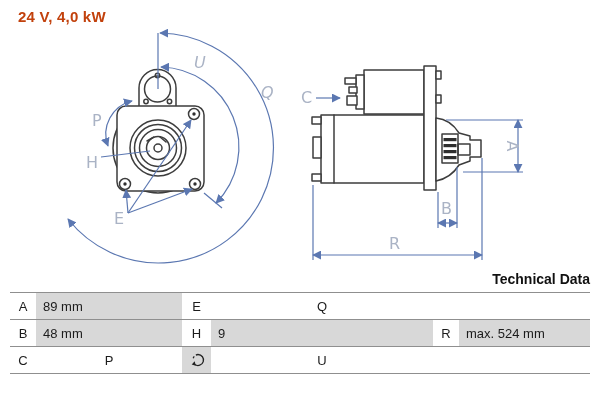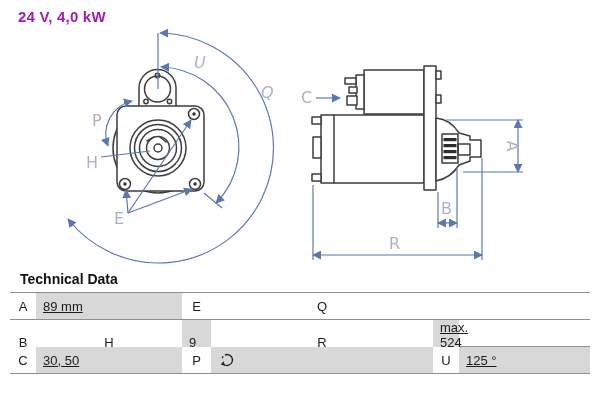--- a/index.html
+++ b/index.html
@@ -1,38 +1,38 @@
 <!DOCTYPE html>
 <html><head>
 <meta charset="utf-8">
 <style>
   html,body { margin:0; padding:0; background:#ffffff; }
   body { width:600px; height:400px; font-family:"Liberation Sans", sans-serif; }
   .stage { position:relative; width:600px; height:400px; background:#ffffff; overflow:hidden; }
 
   .power { position:absolute; left:18px; top:8px; font-size:15px; font-weight:bold;
-           color:#a21caf; letter-spacing:.2px; }
+           color:#c2410c; letter-spacing:.2px; }
 
   svg.drawing { position:absolute; left:0; top:0; display:block; }
   .outline { stroke:#3d3d3d; stroke-width:1.5; fill:none; stroke-linejoin:round; stroke-linecap:round; }
   .outline-fill { stroke:#3d3d3d; stroke-width:1.5; fill:#ffffff; stroke-linejoin:round; }
   .dim  { stroke:#5b77b1; stroke-width:1.2; fill:none; }
   .dim-label { fill:#aab3c5; font-size:16px; font-family:"DejaVu Sans", sans-serif; }
   .dim-label.it { font-style:italic; }
   .dark-fill { fill:#2e2e2e; stroke:none; }
 
   .tech { position:absolute; left:10px; top:271px; width:580px; }
-  .tech-title { font-size:14px; font-weight:bold; color:#111111; padding:0 0 5px 10px; }
+  .tech-title { font-size:14px; font-weight:bold; color:#111111; padding:0 0 5px 10px;text-align:right; }
   .tech-body { border-bottom:1px solid #8f8f8f; }
   .trow { display:grid; grid-template-columns:26px 146px 29px 222px 26px 131px;
           height:26px; border-top:1px solid #8f8f8f; }
   .cell-k { display:flex; align-items:center; justify-content:center;
             font-size:13px; color:#1c1c1c; background:#ffffff; }
   .cell-v { display:flex; align-items:center; padding-left:7px;
-            font-size:13px; color:#1c1c1c; background:#d8d8d8;text-decoration:underline; }
+            font-size:13px; color:#1c1c1c; background:#d8d8d8; }
   .rot-icon { display:inline-block; }
 </style>
 </head>
 <body>
 
 <div class="stage">
 
   <div class="power">24 V, 4,0 kW</div>
 
   <svg class="drawing" width="600" height="268" viewBox="0 0 600 268">
@@ -141,36 +141,35 @@
 
       <div class="trow">
         <div class="cell-k">A</div>
         <div class="cell-v">89 mm</div>
         <div class="cell-k">E</div>
         <div class="cell-k">Q</div>
       </div>
 
       <div class="trow">
         <div class="cell-k">B</div>
+        <div class="cell-v">48 mm</div>
         <div class="cell-k">H</div>
         <div class="cell-v">9</div>
         <div class="cell-k">R</div>
         <div class="cell-v">max. 524 mm</div>
       </div>
 
       <div class="trow">
         <div class="cell-k">C</div>
-        <div class="cell-v">30, 50</div>
         <div class="cell-k">P</div>
         <div class="cell-v">
           <svg class="rot-icon" width="18" height="18" viewBox="0 0 18 18">
             <path d="M9,3.5 A5.5,5.5 0 1 1 5.85,13.5" stroke="#222222" stroke-width="1.3" fill="none"></path>
             <path d="M9,3.5 A5.5,5.5 0 0 0 4.2,7.2" stroke="#222222" stroke-width="1.3" fill="none" stroke-dasharray="2.2,2"></path>
             <polygon points="6.8,14.8 2.7,13.4 5.7,10.3" fill="#222222"></polygon>
           </svg>
         </div>
         <div class="cell-k">U</div>
-        <div class="cell-v">125 °</div>
       </div>
 
     </div>
   </div>
 </div>
 
 </body></html>

